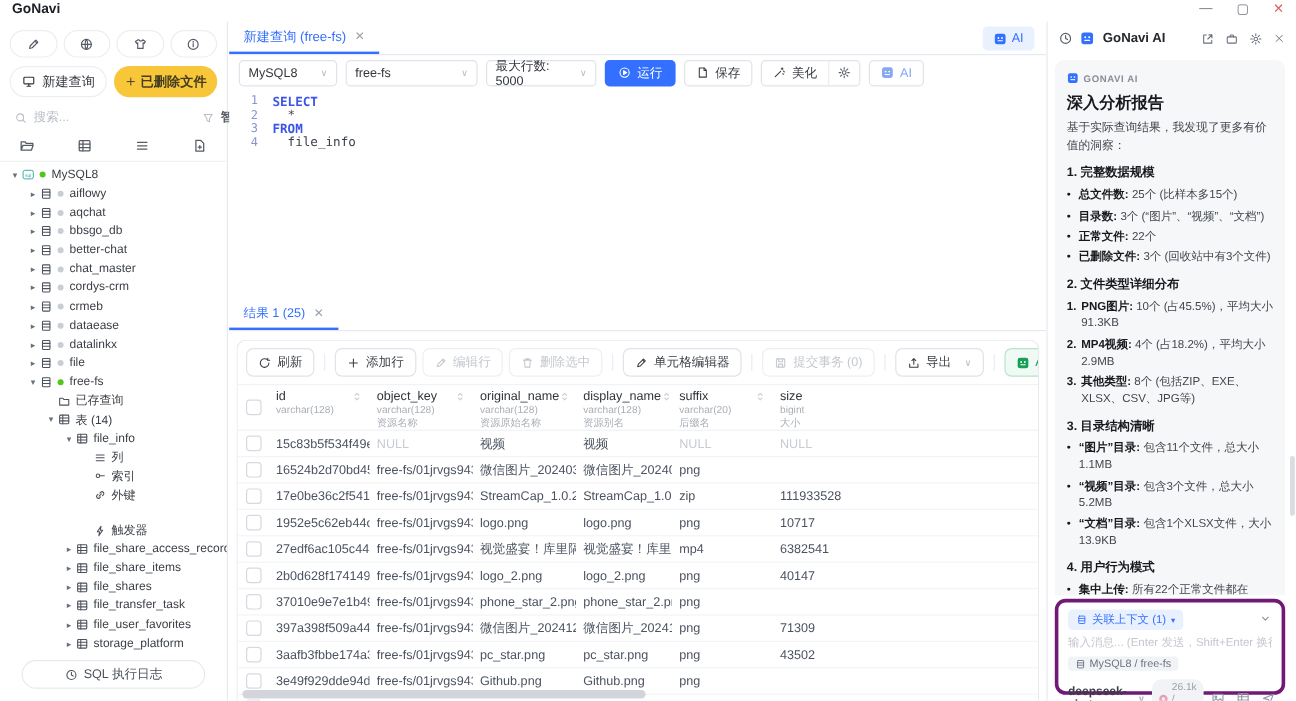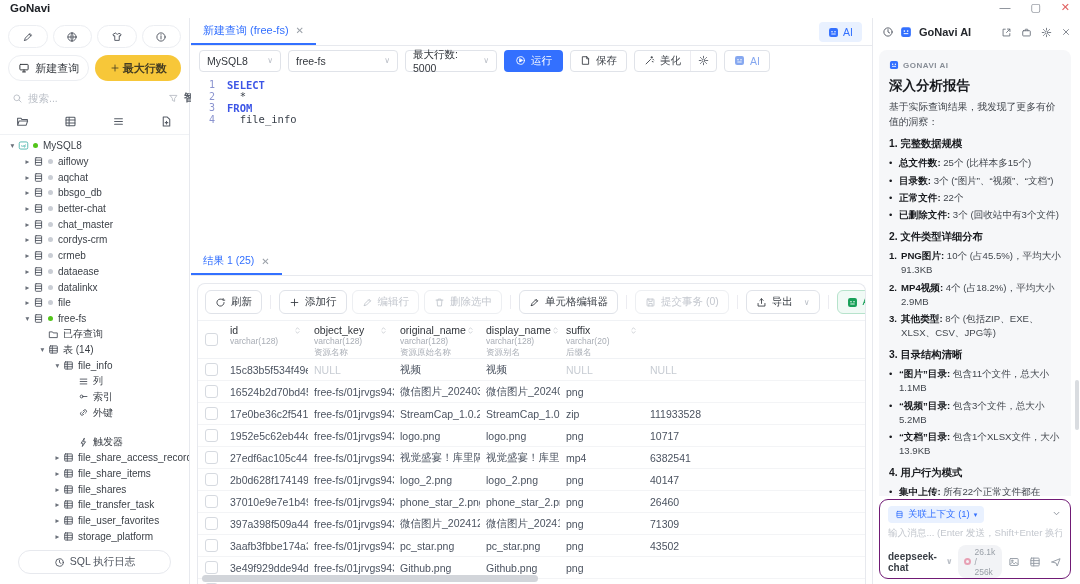--- a/index.html
+++ b/index.html
@@ -88,21 +88,21 @@
   .ai-body{ position:absolute; top:32px; left:6px; right:9px; bottom:88px; overflow:hidden; }
   .ai-card{ background:#f6f7f9; border-radius:8px; padding:10px 10px; color:#42474e; }
   .brand{ display:flex; align-items:center; gap:4px; font-size:8px; font-weight:bold; letter-spacing:.5px; color:#878d96; }
   .rep-h{ font-size:13.5px; font-weight:bold; color:#17191d; margin:7px 0 5px; }
   .rep-intro{ font-size:9.8px; line-height:1.5; margin-bottom:7px; }
   .sec-title{ font-size:10.3px; font-weight:bold; color:#17191d; margin:8px 0 5px; }
   .li{ display:flex; font-size:9.6px; line-height:1.48; margin-bottom:3px; }
   .li-pre{ width:10px; flex:none; color:#17191d; }
   .li b{ color:#17191d; }
   .ai-scrollbar{ position:absolute; right:1px; top:362px; width:4px; height:50px; background:#d9dce0; border-radius:2px; }
-  .ai-input{ position:absolute; left:6px; right:9px; bottom:5px; height:80px; border:1px solid #701a75; border-radius:9px; background:#fff; padding:6px 8px 5px;margin-top:44px; }
+  .ai-input{ position:absolute; left:6px; right:9px; bottom:5px; height:80px; border:3px solid #701a75; border-radius:9px; background:#fff; padding:6px 8px 5px;margin-top:44px; }
   .ctx-row{ display:flex; align-items:center; }
   .ctx-pill{ display:inline-flex; align-items:center; gap:4px; background:#e9f1ff; color:#3370ff; font-size:9.5px; padding:2px 7px; border-radius:4px; }
   .ctx-collapse{ margin-left:auto; color:#878d96; }
   .inp-ph{ font-size:9.6px; color:#c3c7ce; margin-top:4px; white-space:nowrap; overflow:hidden; }
   .scope-tag{ display:inline-flex; align-items:center; gap:3px; background:#f2f3f6; color:#6b7280; font-size:9px; padding:1px 6px; border-radius:3px; margin-top:5px; }
   .inp-bottom{ display:flex; align-items:center; gap:6px; margin-top:5px; }
   .model{ display:flex; align-items:center; gap:3px; font-size:10px; font-weight:bold; color:#3a3f46; }
   .tok-pill{ display:inline-flex; align-items:center; gap:3px; background:#f2f3f6; color:#9aa0a8; font-size:8.5px; padding:1.5px 6px; border-radius:8px; }
   .tok-dot{ width:7px; height:7px; border-radius:50%; border:2px solid #e8a0b4; flex:none; }
   .inp-icons{ margin-left:auto; display:flex; gap:9px; align-items:center; color:#959ca6; }
@@ -163,21 +163,21 @@
           </svg>
         </span>
       <span>新建查询</span>
     </button>
     <button class="btn-newconn">
       <span data-icon="plus" class="i10">
           <svg viewBox="0 0 16 16" fill="none" stroke="currentColor" stroke-width="1.3" stroke-linecap="round" stroke-linejoin="round">
             <path d="M8 3.2v9.6M3.2 8h9.6"></path>
           </svg>
         </span>
-      <span>最大行数</span>
+      <span>已删除文件</span>
     </button>
   </div>
   <div class="side-search">
     <span data-icon="search" class="i11 search-ic">
         <svg viewBox="0 0 16 16" fill="none" stroke="currentColor" stroke-width="1.3" stroke-linecap="round" stroke-linejoin="round">
           <circle cx="7" cy="7" r="4.2"></circle>
           <path d="M10.2 10.2l3 3"></path>
         </svg>
       </span>
     <input class="search-txt" placeholder="搜索..." style="">
@@ -723,20 +723,29 @@
         </div>
         <div class="th" style="width: 84px; flex: 0 0 auto;">
           <div class="th-name">suffix<span class="th-sort i9" data-icon="sort">
               <svg viewBox="0 0 16 16" fill="none" stroke="currentColor" stroke-width="1.3" stroke-linecap="round" stroke-linejoin="round">
                 <path d="M5.2 6L8 3.2 10.8 6M5.2 10L8 12.8 10.8 10" stroke-width="1.6"></path>
               </svg>
             </span></div>
           <div class="th-sub">varchar(20)</div>
           <div class="th-sub">后缀名</div>
         </div>
+        <div class="th" style="width: 235px; flex: 0 0 auto;">
+          <div class="th-name">size<span class="th-sort i9" data-icon="sort">
+              <svg viewBox="0 0 16 16" fill="none" stroke="currentColor" stroke-width="1.3" stroke-linecap="round" stroke-linejoin="round">
+                <path d="M5.2 6L8 3.2 10.8 6M5.2 10L8 12.8 10.8 10" stroke-width="1.6"></path>
+              </svg>
+            </span></div>
+          <div class="th-sub">bigint</div>
+          <div class="th-sub">大小</div>
+        </div>
       </div>
     <div id="tbody">
         <div class="trow">
           <div class="cbcell">
             <span class="cb"></span>
           </div>
           <div class="td" style="width: 84px; flex: 0 0 auto;">15c83b5f534f49e4b...</div>
           <div class="td null" style="width: 86px; flex: 0 0 auto;">NULL</div>
           <div class="td" style="width: 86px; flex: 0 0 auto;">视频</div>
           <div class="td" style="width: 80px; flex: 0 0 auto;">视频</div>
@@ -799,21 +808,20 @@
         </div>
         <div class="trow">
           <div class="cbcell">
             <span class="cb"></span>
           </div>
           <div class="td" style="width: 84px; flex: 0 0 auto;">37010e9e7e1b4954...</div>
           <div class="td" style="width: 86px; flex: 0 0 auto;">free-fs/01jrvgs943q...</div>
           <div class="td" style="width: 86px; flex: 0 0 auto;">phone_star_2.png</div>
           <div class="td" style="width: 80px; flex: 0 0 auto;">phone_star_2.png</div>
           <div class="td" style="width: 84px; flex: 0 0 auto;">png</div>
-          <div class="td" style="width: 235px; flex: 0 0 auto;">26460</div>
         </div>
         <div class="trow">
           <div class="cbcell">
             <span class="cb"></span>
           </div>
           <div class="td" style="width: 84px; flex: 0 0 auto;">397a398f509a44aa9...</div>
           <div class="td" style="width: 86px; flex: 0 0 auto;">free-fs/01jrvgs943q...</div>
           <div class="td" style="width: 86px; flex: 0 0 auto;">微信图片_20241217...</div>
           <div class="td" style="width: 80px; flex: 0 0 auto;">微信图片_20241217...</div>
           <div class="td" style="width: 84px; flex: 0 0 auto;">png</div>
@@ -978,20 +986,29 @@
         <span>关联上下文 (1)</span>
         <span style="font-size:7px;">▾</span>
       </span>
       <span class="ctx-collapse"><span data-icon="chevron-down" class="i11">
             <svg viewBox="0 0 16 16" fill="none" stroke="currentColor" stroke-width="1.3" stroke-linecap="round" stroke-linejoin="round">
               <path d="M4.5 6.3L8 9.8l3.5-3.5"></path>
             </svg>
           </span></span>
     </div>
     <div class="inp-ph">输入消息... (Enter 发送，Shift+Enter 换行，/ 快捷命令)</div>
+    <div><span class="scope-tag">
+      <span data-icon="db" class="i9">
+            <svg viewBox="0 0 16 16" fill="none" stroke="currentColor" stroke-width="1.3" stroke-linecap="round" stroke-linejoin="round">
+              <rect x="3.5" y="2.5" width="9" height="11" rx="1"></rect>
+              <path d="M3.5 6h9M3.5 9.5h9"></path>
+            </svg>
+          </span>
+      <span>MySQL8 / free-fs</span>
+    </span></div>
     <div class="inp-bottom">
       <span class="model">
         <span>deepseek-chat</span>
         <span class="caret">∨</span>
       </span>
       <span class="tok-pill">
         <span class="tok-dot"></span>
         <span>26.1k / 256k</span>
       </span>
       <span class="inp-icons">

